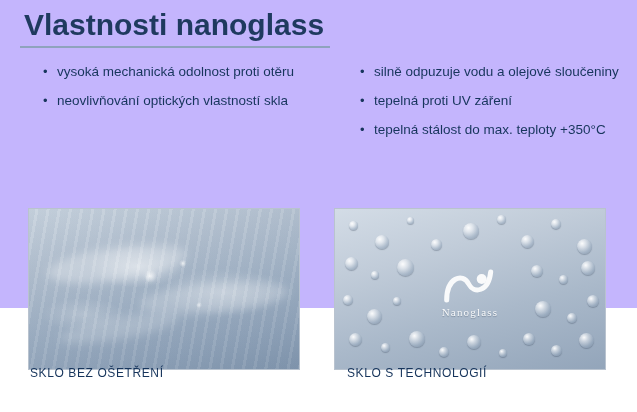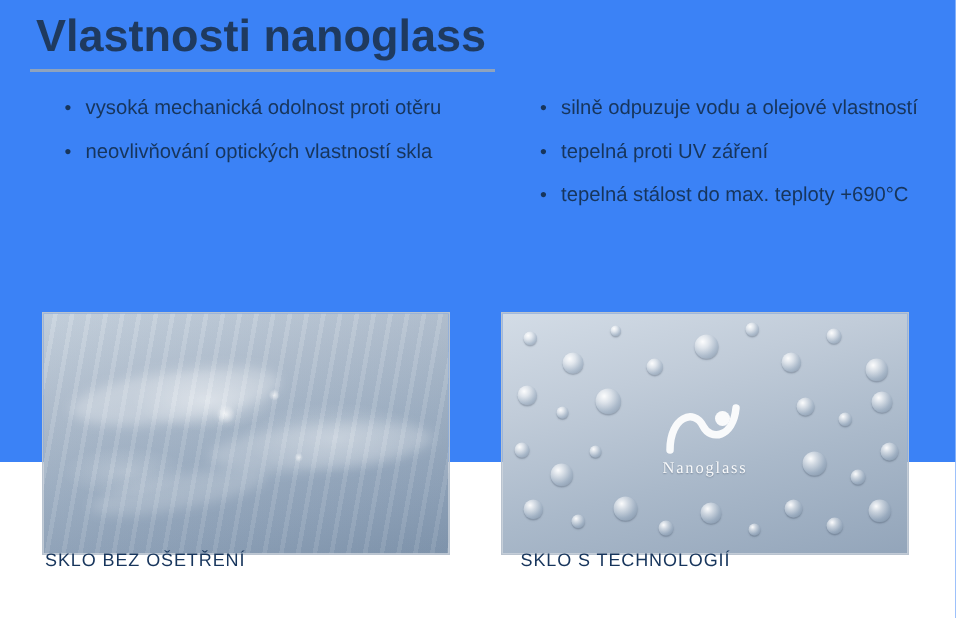--- a/index.html
+++ b/index.html
@@ -12,21 +12,21 @@
     background: #ffffff;
     font-family: "Liberation Sans", sans-serif;
     overflow: hidden;
     position: relative;
   }
   .slide {
     position: absolute;
     left: 0; top: 0;
     width: 637px;
     height: 308px;
-    background: #3b82f6;
+    background: #c4b5fd;
   }
   .title {
     position: absolute;
     left: 24px;
     top: 8px;
     font-size: 30px;
     font-weight: bold;
     color: #1f3a5f;
     letter-spacing: 0px;
     white-space: nowrap;
@@ -195,23 +195,23 @@
 
     <div class="col col-left">
       <ul class="bullets">
         <li>vysoká mechanická odolnost proti otěru</li>
         <li>neovlivňování optických vlastností skla</li>
       </ul>
     </div>
 
     <div class="col col-right">
       <ul class="bullets">
-        <li>silně odpuzuje vodu a olejové vlastností</li>
+        <li>silně odpuzuje vodu a olejové sloučeniny</li>
         <li>tepelná proti UV záření</li>
-        <li>tepelná stálost do max. teploty +690°C</li>
+        <li>tepelná stálost do max. teploty +350°C</li>
       </ul>
     </div>
 
   </div>
 
   <div class="photo-wrap photo-left">
     <div class="photo photo-untreated">
       <div class="streaks"></div>
       <div class="smear-a"></div>
       <div class="smear-b"></div>

